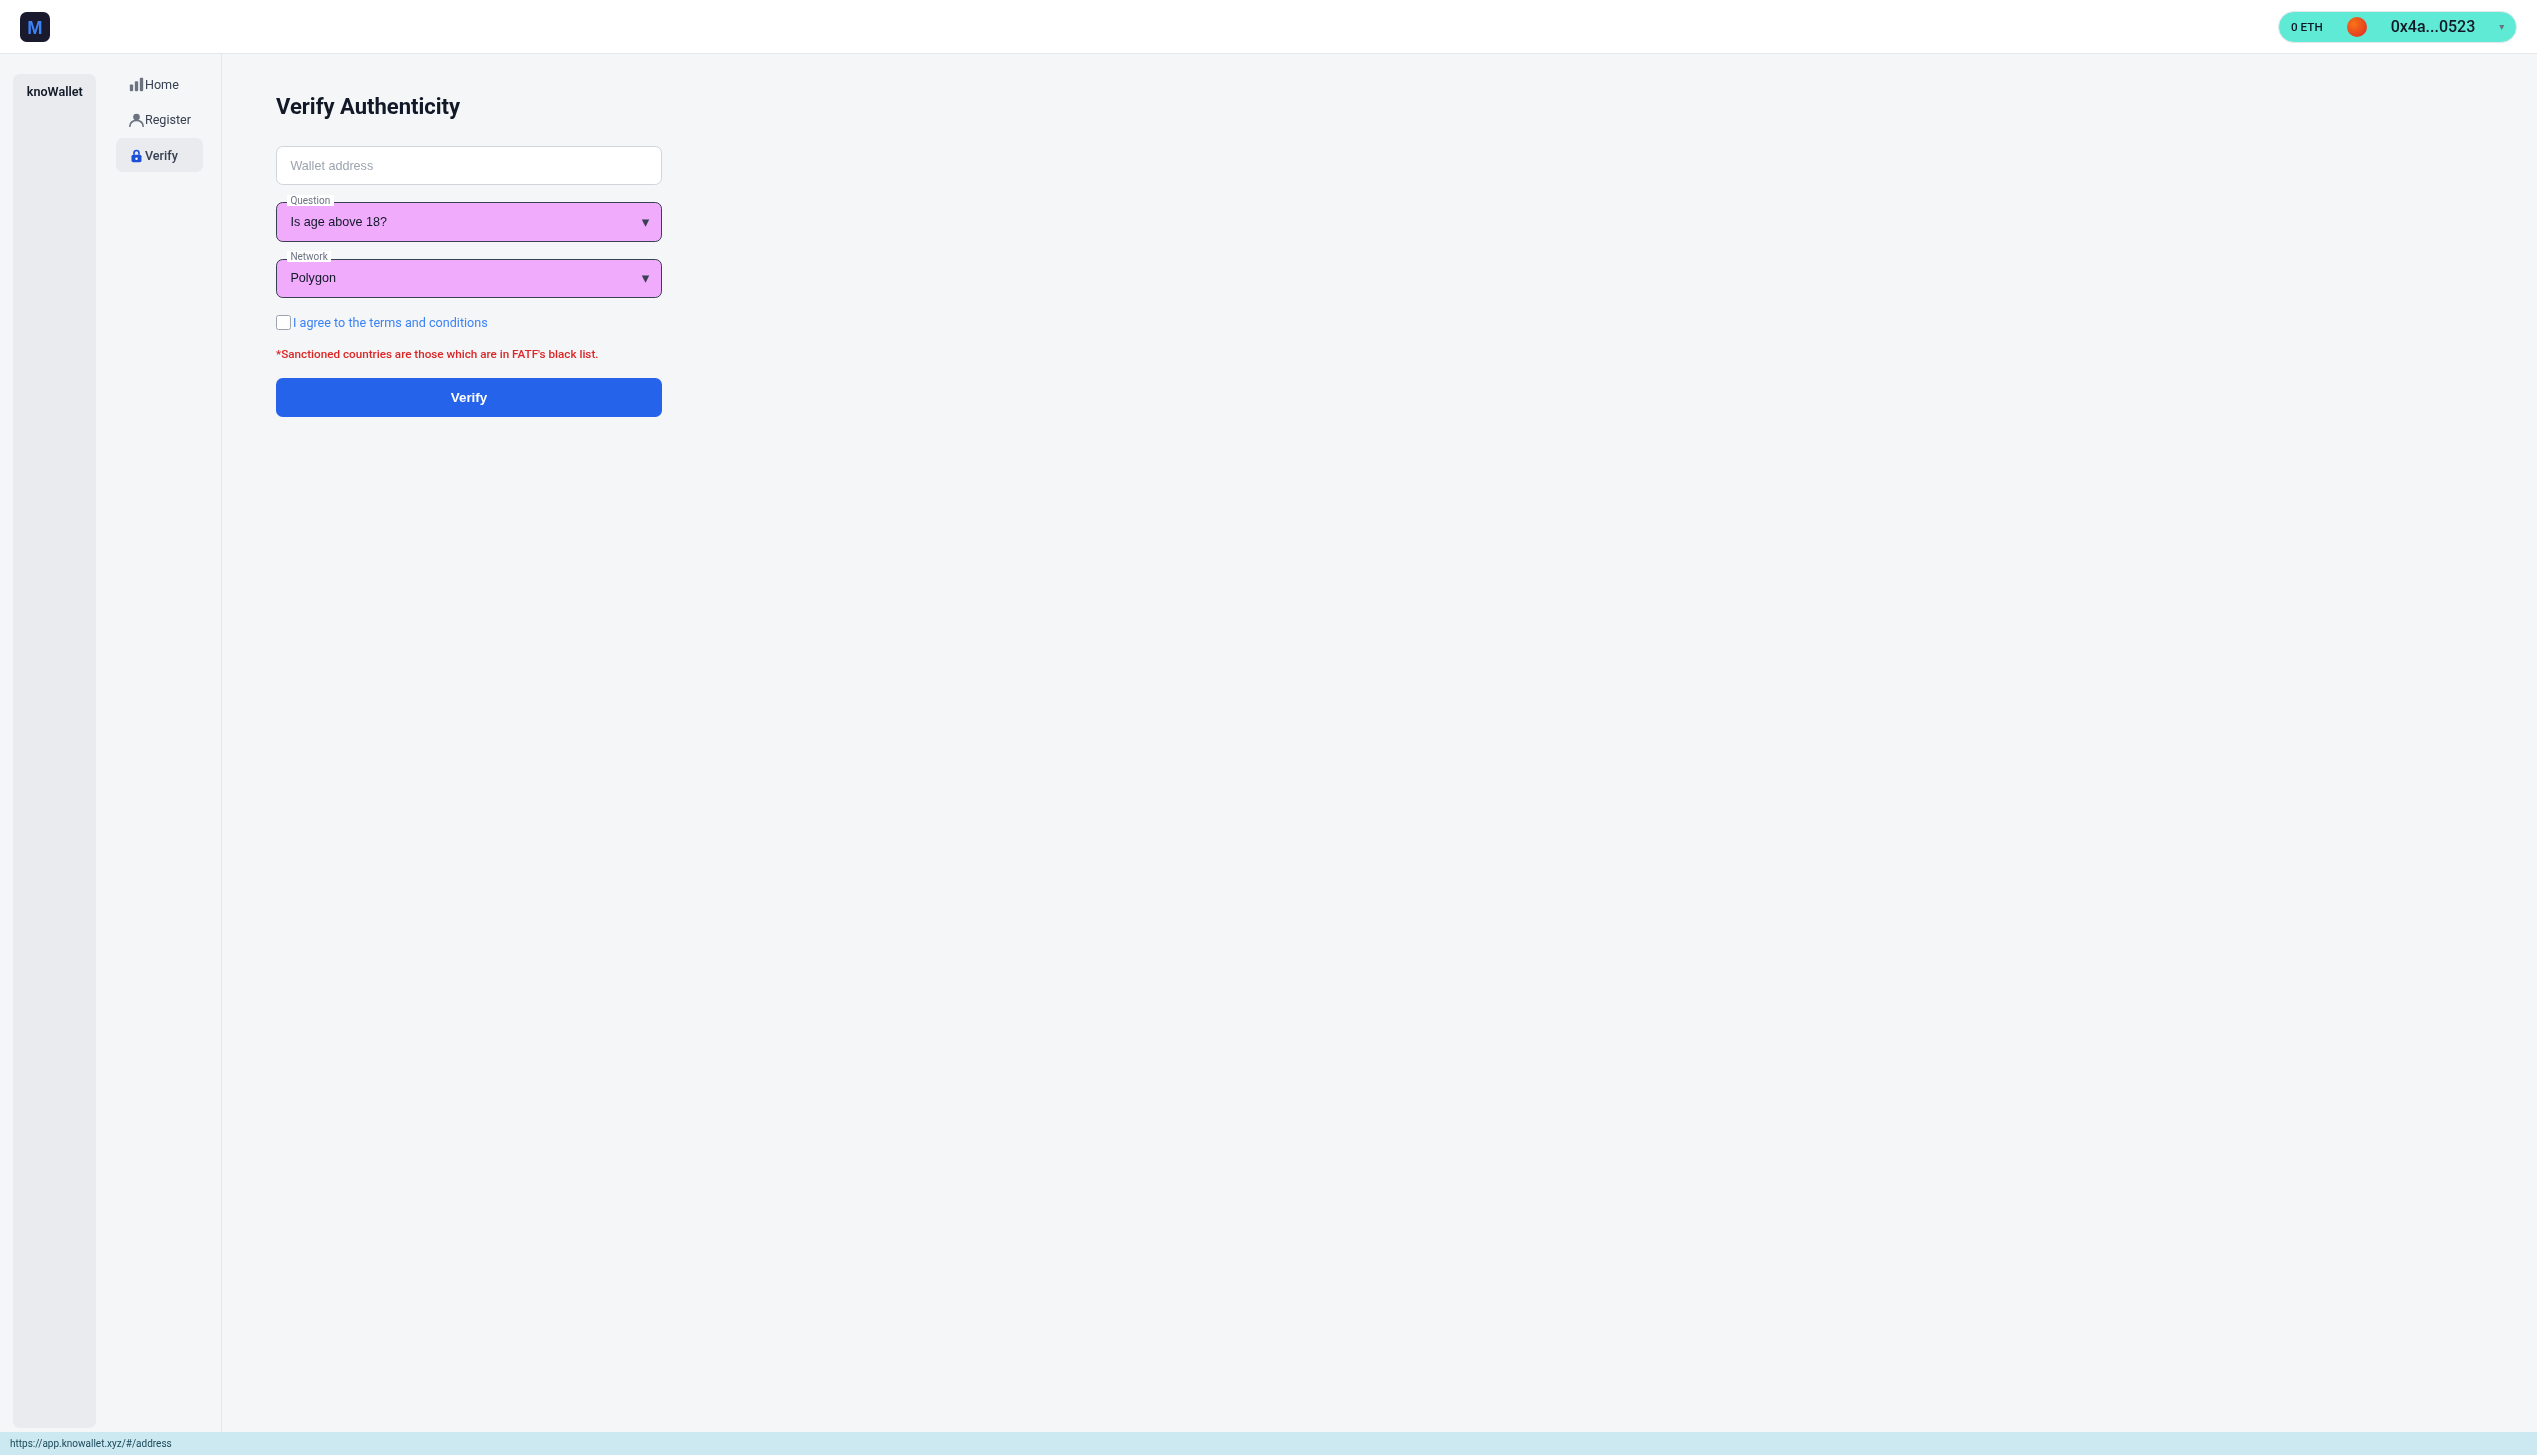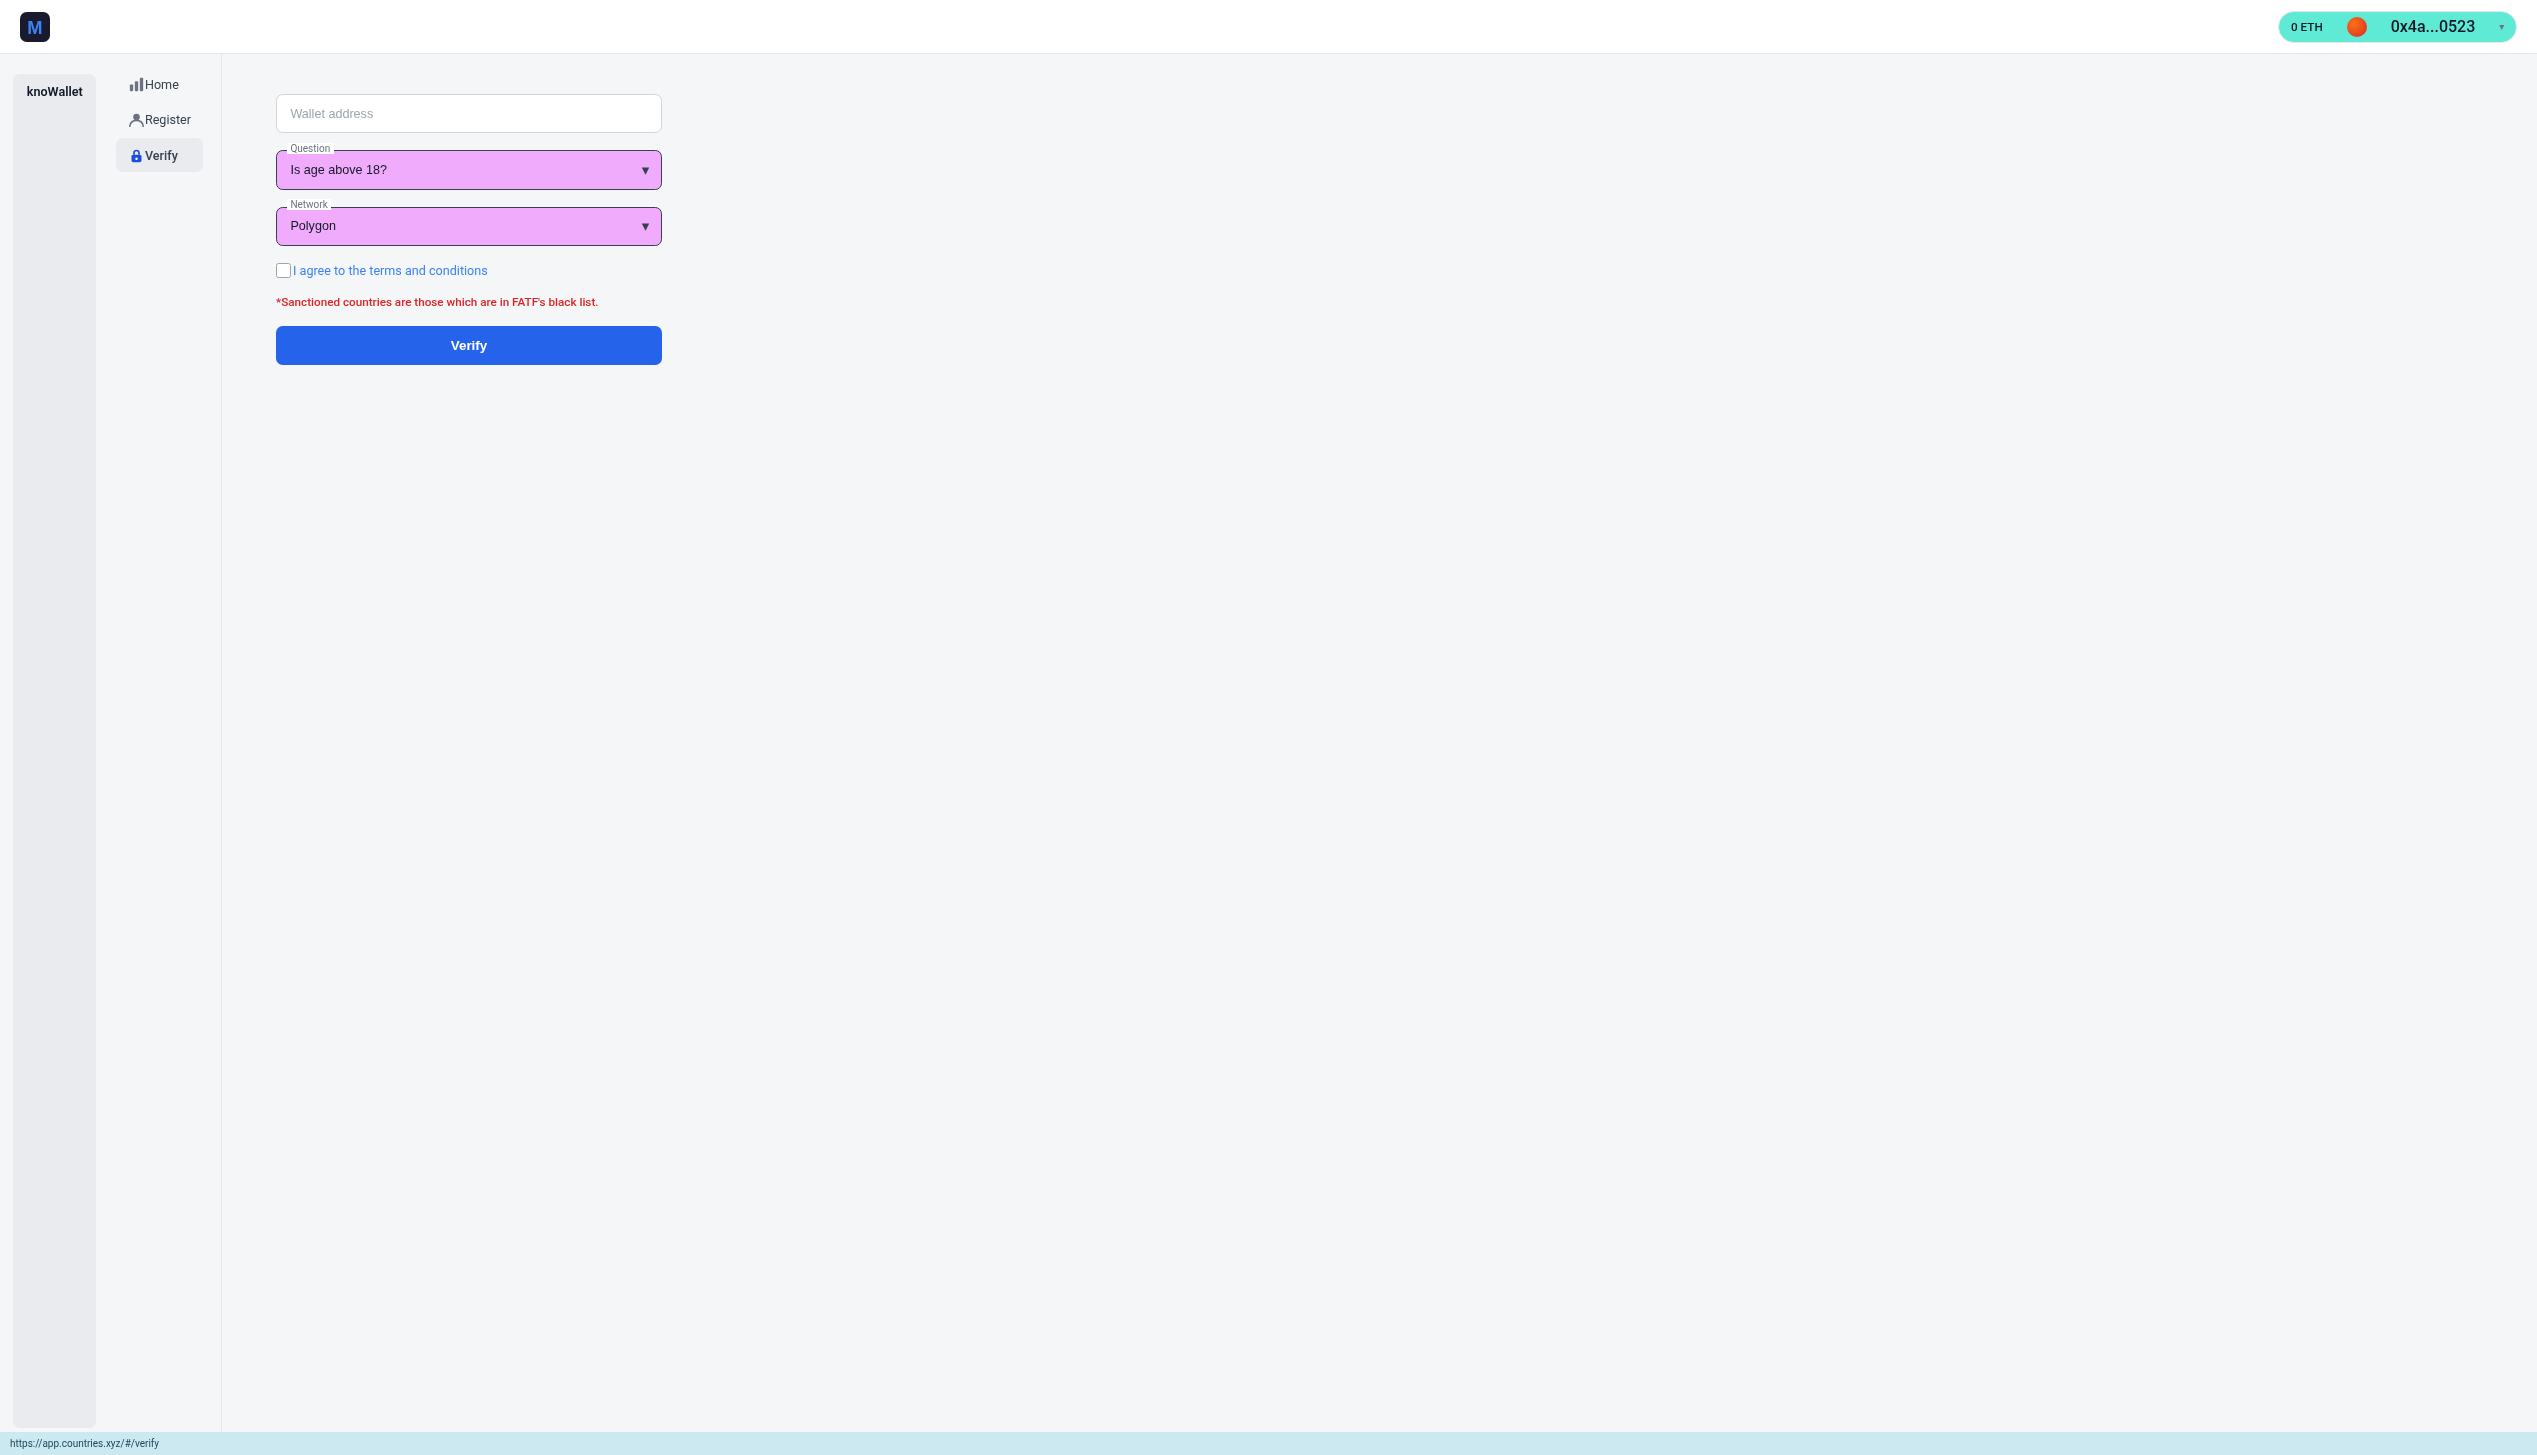--- a/index.html
+++ b/index.html
@@ -344,20 +344,21 @@
             <circle cx="9" cy="13" r="1.5" fill="white"></circle>
           </svg>
         </span>
         <span>Verify</span>
       </div>
 
     </nav>
   </aside>
 
   <main class="main-content">
+    <h1 class="page-title">Verify Authenticity</h1>
 
     <div class="form-container">
 
       <input type="text" class="input-field" placeholder="Wallet address" style="">
 
       <div class="select-wrapper">
         <span class="select-label">Question</span>
         <select class="select-field">
           <option>Is age above 18?</option>
           <option>Is a citizen?</option>
@@ -383,15 +384,15 @@
 
       <p class="warning-text">*Sanctioned countries are those which are in FATF's black list.</p>
 
       <button class="verify-button">Verify</button>
 
     </div>
   </main>
 </div>
 
 <div class="status-bar">
-  <span class="status-url">https://app.countries.xyz/#/verify</span>
+  <span class="status-url">https://app.knowallet.xyz/#/address</span>
 </div>
 
 
 </body></html>

